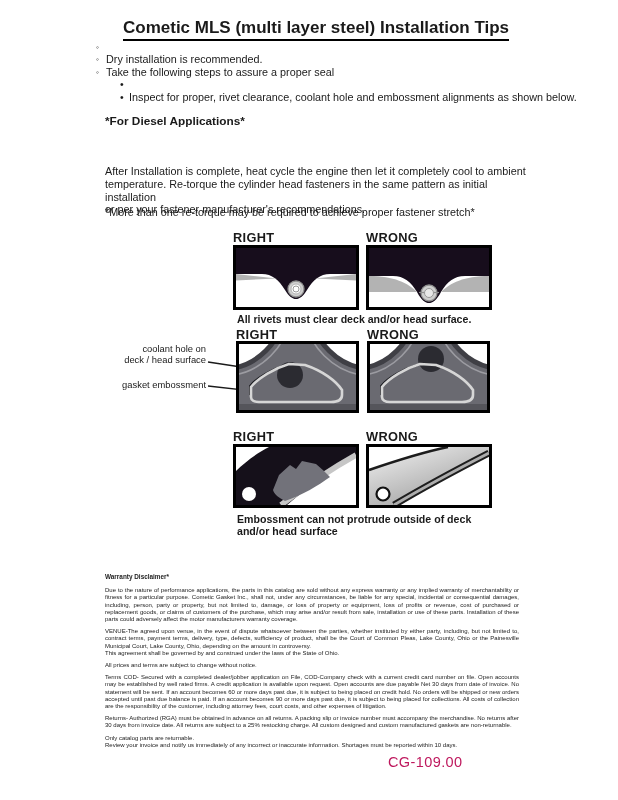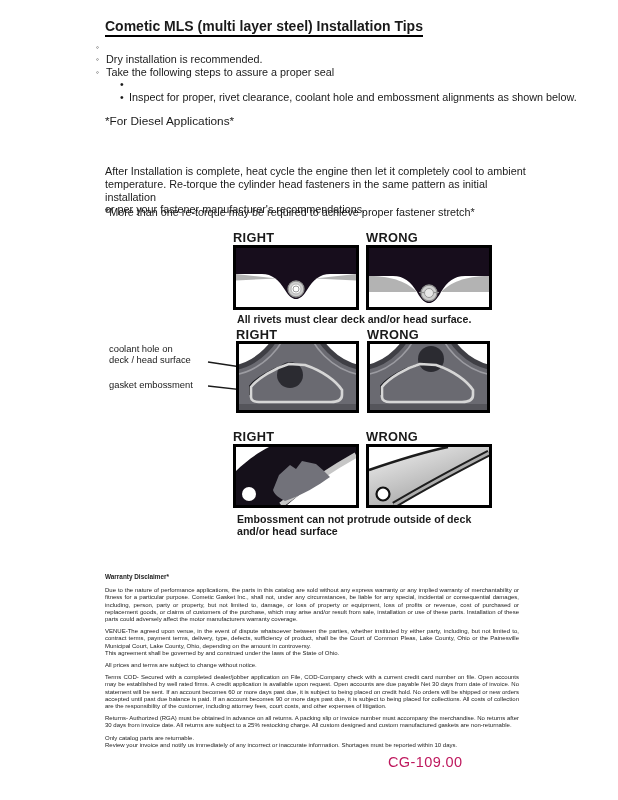--- a/index.html
+++ b/index.html
@@ -1,32 +1,32 @@
 <!DOCTYPE html>
 <html><head>
 <meta charset="utf-8">
 <style>
   html,body{margin:0;padding:0;background:#fff;}
   .page{position:relative;width:618px;height:800px;background:#ffffff;overflow:hidden;
         font-family:"Liberation Sans", sans-serif;color:#1a1a1a;}
-  .title{position:absolute;left:105px;top:18px;font-size:14px;font-weight:bold;
+  .title{position:absolute;left:123px;top:18px;font-size:17px;font-weight:bold;
          border-bottom:2px solid #000;padding-bottom:1px;white-space:nowrap;}
   .tips{position:absolute;left:96px;top:41px;font-size:10.8px;line-height:12.4px;}
   .tip{display:flex;align-items:flex-start;}
   .tip .mk{width:10px;flex:0 0 10px;font-size:8.5px;line-height:12.4px;}
   .tip.sub{padding-left:24px;}
   .tip.sub .mk{width:9px;flex:0 0 9px;font-size:10.5px;}
-  .diesel-h{position:absolute;left:105px;top:114px;font-size:11.8px;font-weight:normal;}
+  .diesel-h{position:absolute;left:105px;top:114px;font-size:11.8px;font-weight:bold;}
   .para{position:absolute;left:105px;width:436px;font-size:10.8px;line-height:12.8px;white-space:pre-line;}
   .para.p1{top:132px}.para.p2{top:165px}.para.p3{top:206px}
   .fig-label{position:absolute;text-align:left;font-weight:bold;font-size:12.8px;letter-spacing:.3px;}
   .fig-box{position:absolute;}
   .fig-box svg{display:block;}
   .caption{position:absolute;font-size:10.6px;font-weight:bold;line-height:12.2px;white-space:pre-line;}
-  .ann{position:absolute;width:97px;font-size:9.4px;line-height:11px;white-space:pre-line;}
+  .ann{position:absolute;width:97px;text-align:right;font-size:9.4px;line-height:11px;white-space:pre-line;}
   .leader{position:absolute;left:109px;top:341px;}
   .warranty{position:absolute;left:105px;top:573px;width:414px;font-size:6px;line-height:7.2px;color:#222;}
   .warranty .w-head{font-weight:bold;font-size:6.4px;margin:0 0 7px 0;}
   .w-para{margin:0 0 5px 0;white-space:pre-line;text-align:justify;}
   .page-num{position:absolute;left:388px;top:754px;font-size:14.5px;letter-spacing:.4px;color:#be185d;}
 </style>
 </head>
 <body>
 
 <div class="page">

